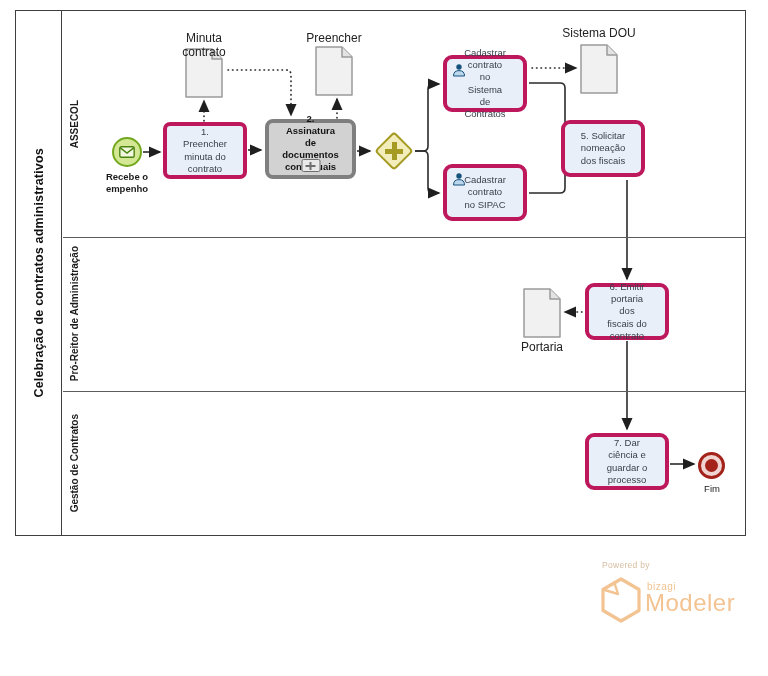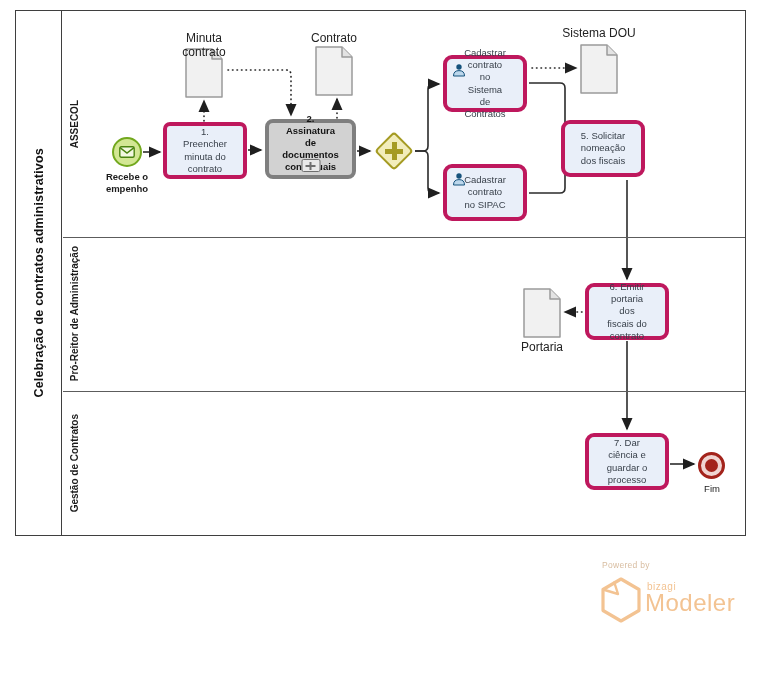--- a/index.html
+++ b/index.html
@@ -154,21 +154,21 @@
     </svg>
   </div>
   <div class="doc-label" style="left:164px; top:31px;">Minuta contrato</div>
 
   <div class="doc" style="left:315px; top:46px;">
     <svg viewBox="0 0 38 50" width="38" height="50">
       <path d="M1,1 H27 L37,11 V49 H1 Z" fill="#f1f1f1" stroke="#9a9a9a" stroke-width="1.5" stroke-linejoin="round"></path>
       <path d="M27,1 V11 H37" fill="#e3e3e3" stroke="#9a9a9a" stroke-width="1.5" stroke-linejoin="round"></path>
     </svg>
   </div>
-  <div class="doc-label" style="left:294px; top:31px;">Contrato</div>
+  <div class="doc-label" style="left:294px; top:31px;">Preencher</div>
 
   <div class="doc" style="left:580px; top:44px;">
     <svg viewBox="0 0 38 50" width="38" height="50">
       <path d="M1,1 H27 L37,11 V49 H1 Z" fill="#f1f1f1" stroke="#9a9a9a" stroke-width="1.5" stroke-linejoin="round"></path>
       <path d="M27,1 V11 H37" fill="#e3e3e3" stroke="#9a9a9a" stroke-width="1.5" stroke-linejoin="round"></path>
     </svg>
   </div>
   <div class="doc-label" style="left:559px; top:26px;">Sistema DOU</div>
 
   <div class="doc" style="left:523px; top:288px;">

